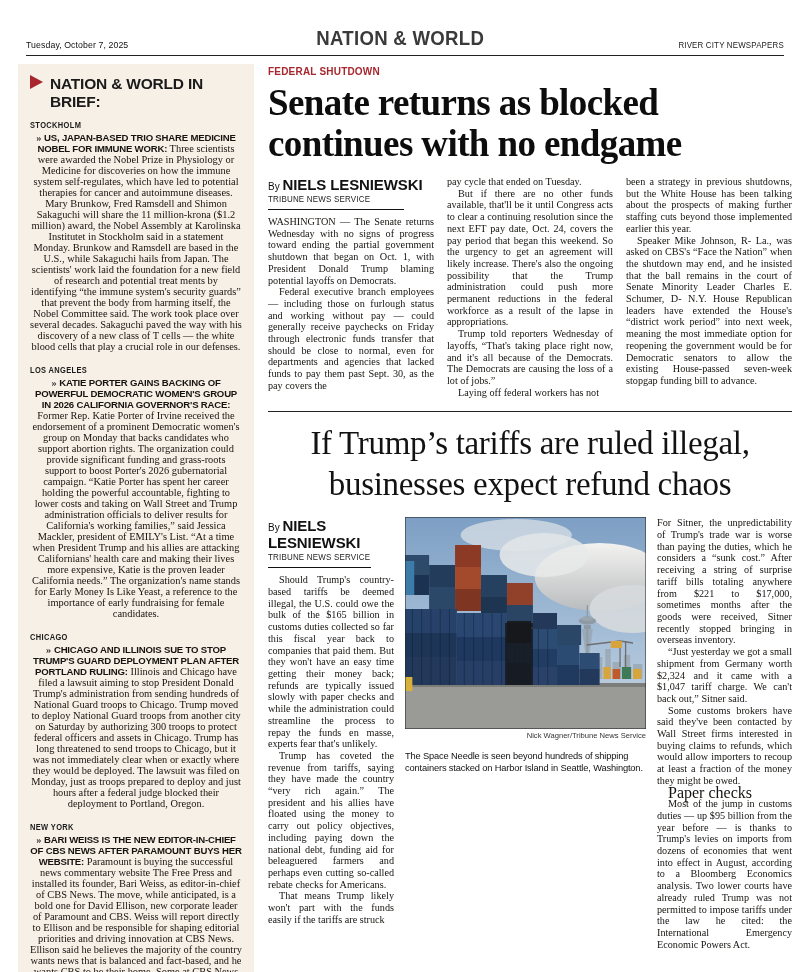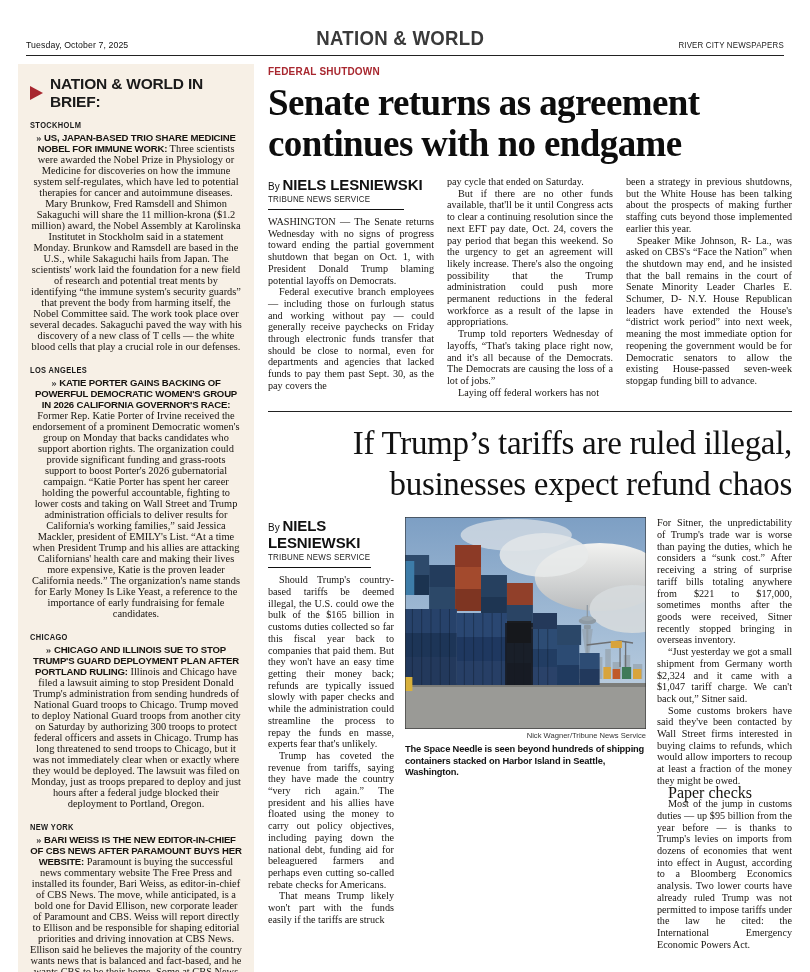--- a/index.html
+++ b/index.html
@@ -19,52 +19,52 @@
   .mast-right{font-family:"Liberation Sans",sans-serif;font-size:9px;color:#222;letter-spacing:.2px;transform:scaleX(.88);transform-origin:right bottom;}
   .mast-rule{border-top:1.6px solid #222;margin:5px 8px 0 8px;}
 
   
   .body-grid{display:flex;margin-top:8px;}
   .rail{width:236px;flex:0 0 236px;background:#f7f0e6;padding:8px 12px 10px 12px;box-sizing:border-box;}
   .rail-gap{width:14px;flex:0 0 14px;}
   .content{flex:1;min-width:0;}
 
   
-  .rail-head{display:flex;align-items:center;gap:7px;margin:3px 0 9px 0;}
+  .rail-head{display:flex;gap:7px;margin:3px 0 9px 0;}
   .tri{width:0;height:0;border-left:13px solid #a8272f;border-top:7.5px solid transparent;border-bottom:7.5px solid transparent;}
   .rail-head-txt{font-family:"Liberation Sans",sans-serif;font-weight:bold;font-size:15.5px;letter-spacing:-.2px;color:#1a1a1a;}
   .brief{margin-bottom:13px;}
   .brief-city{font-family:"Liberation Sans",sans-serif;font-size:8.3px;font-weight:bold;letter-spacing:.4px;color:#1a1a1a;transform:scaleX(.9);transform-origin:left;margin-bottom:2px;}
   .brief-body{font-size:10.4px;line-height:11px;text-align:center;color:#16130f;}
   .brief-body .lede{font-family:"Liberation Sans",sans-serif;font-weight:bold;font-size:9.6px;letter-spacing:-.2px;}
   .brief-body .arrow{color:#333;font-weight:bold;}
 
   
   .kicker{font-family:"Liberation Sans",sans-serif;font-weight:bold;font-size:10px;color:#a8272f;letter-spacing:.2px;margin:2px 0 5px 0;}
   h1.hl{font-family:"Liberation Serif",serif;font-weight:bold;font-size:37px;line-height:41px;letter-spacing:-.6px;margin:0 0 12px 0;color:#0d0d0d;}
-  h1.hl2{font-family:"Liberation Serif",serif;font-weight:normal;font-size:33px;line-height:41px;letter-spacing:-.3px;margin:0 0 12px 0;color:#121212;text-align:right;}
+  h1.hl2{font-family:"Liberation Serif",serif;font-weight:normal;font-size:33px;line-height:41px;letter-spacing:-.3px;margin:0 0 12px 0;color:#121212;text-align:center;}
   .byline{font-family:"Liberation Sans",sans-serif;font-size:10px;margin-bottom:1px;}
   .byline b{font-size:15px;letter-spacing:-.1px;}
   .byline-src{font-family:"Liberation Sans",sans-serif;font-size:8.6px;letter-spacing:.2px;color:#222;transform:scaleX(.93);transform-origin:left;}
   .byrule{border-top:1.3px solid #111;width:82%;margin:5px 0 6px 0;}
 
   .cols3{display:flex;gap:13px;}
   .cols3 > .col{flex:1;min-width:0;}
 
   .atext{font-size:10.2px;line-height:11.7px;text-align:justify;color:#16130f;hyphens:auto;}
   .atext p{margin:0;text-indent:11px;}
   .atext p.noind{text-indent:0;}
 
   .sep{border-top:1.6px solid #222;margin:13px 0 11px 0;}
 
   
   .photo-wrap{margin-bottom:1px;}
   .photo{width:100%;height:212px;display:block;border:0;}
-  .photo-credit{font-family:"Liberation Sans",sans-serif;font-size:7.6px;text-align:right;color:#333;margin:2px 0 4px 0;}
-  .photo-cap{font-family:"Liberation Sans",sans-serif;font-weight:bold;font-size:9.3px;line-height:11.4px;letter-spacing:-.15px;color:#111;margin-bottom:8px;}
+  .photo-credit{font-family:"Liberation Sans",sans-serif;font-size:7.6px;text-align:right;color:#333;margin:2px 0 11px 0;}
+  .photo-cap{font-family:"Liberation Sans",sans-serif;font-weight:normal;font-size:9.3px;line-height:11.4px;letter-spacing:-.15px;color:#111;margin-bottom:8px;}
   .a2-top{display:flex;gap:11px;}
   .a2-col{flex:0 0 126px;}
   .a2-mid{flex:1;min-width:0;}
   .a2-right{flex:0 0 135px;}
   .sub-hd{font-size:16px;line-height:11.7px;text-indent:11px;}
 </style>
 </head>
 <body>
 
 <div class="page">
@@ -104,35 +104,35 @@
         <div class="brief-body"><span class="arrow">»</span> <span class="lede">BARI WEISS IS THE NEW EDITOR-IN-CHIEF OF CBS NEWS AFTER PARAMOUNT BUYS HER WEBSITE:</span> <span>Paramount is buying the successful news commentary website The Free Press and installed its founder, Bari Weiss, as editor-in-chief of CBS News. The move, while anticipated, is a bold one for David Ellison, new corporate leader of Paramount and CBS. Weiss will report directly to Ellison and be responsible for shaping editorial priorities and driving innovation at CBS News. Ellison said he believes the majority of the country wants news that is balanced and fact-based, and he wants CBS to be their home. Some at CBS News have expressed worry that the move will be seen as friendly to President Donald Trump.</span> </div>
       </div>
     </div>
 
     <div class="rail-gap"></div>
 
     <div class="content">
 
       <div>
         <div class="kicker">FEDERAL SHUTDOWN</div>
-        <h1 class="hl">Senate returns as agreement continues with no endgame</h1>
+        <h1 class="hl">Senate returns as blocked continues with no endgame</h1>
 
         <div class="cols3">
           <div class="col">
             <div class="byline"><span>By </span><b>NIELS LESNIEWSKI</b></div>
             <div class="byline-src">TRIBUNE NEWS SERVICE</div>
             <div class="byrule"></div>
             <div class="atext">
               <p class="noind">WASHINGTON — The Senate returns Wednesday with no signs of progress toward ending the partial government shutdown that began on Oct. 1, with President Donald Trump blaming potential layoffs on Democrats.</p>
               <p>Federal executive branch employees — including those on furlough status and working without pay — could generally receive paychecks on Friday through electronic funds transfer that should be close to normal, even for departments and agencies that lacked funds to pay them past Sept. 30, as the pay covers the</p>
             </div>
           </div>
           <div class="col">
             <div class="atext">
-              <p class="noind">pay cycle that ended on Saturday.</p>
+              <p class="noind">pay cycle that ended on Tuesday.</p>
               <p>But if there are no other funds available, that'll be it until Congress acts to clear a continuing resolution since the next EFT pay date, Oct. 24, covers the pay period that began this weekend. So the urgency to get an agreement will likely increase. There's also the ongoing possibility that the Trump administration could push more permanent reductions in the federal workforce as a result of the lapse in appropriations.</p>
               <p>Trump told reporters Wednesday of layoffs, “That's taking place right now, and it's all because of the Democrats. The Democrats are causing the loss of a lot of jobs.”</p>
               <p>Laying off federal workers has not</p>
             </div>
           </div>
           <div class="col">
             <div class="atext">
               <p class="noind">been a strategy in previous shutdowns, but the White House has been talking about the prospects of making further staffing cuts beyond those implemented earlier this year.</p>
               <p>Speaker Mike Johnson, R- La., was asked on CBS's “Face the Nation” when the shutdown may end, and he insisted that the ball remains in the court of Senate Minority Leader Charles E. Schumer, D- N.Y. House Republican leaders have extended the House's “district work period” into next week, meaning the most immediate option for reopening the government would be for Democratic senators to allow the existing House-passed seven-week stopgap funding bill to advance.</p>
             </div>

